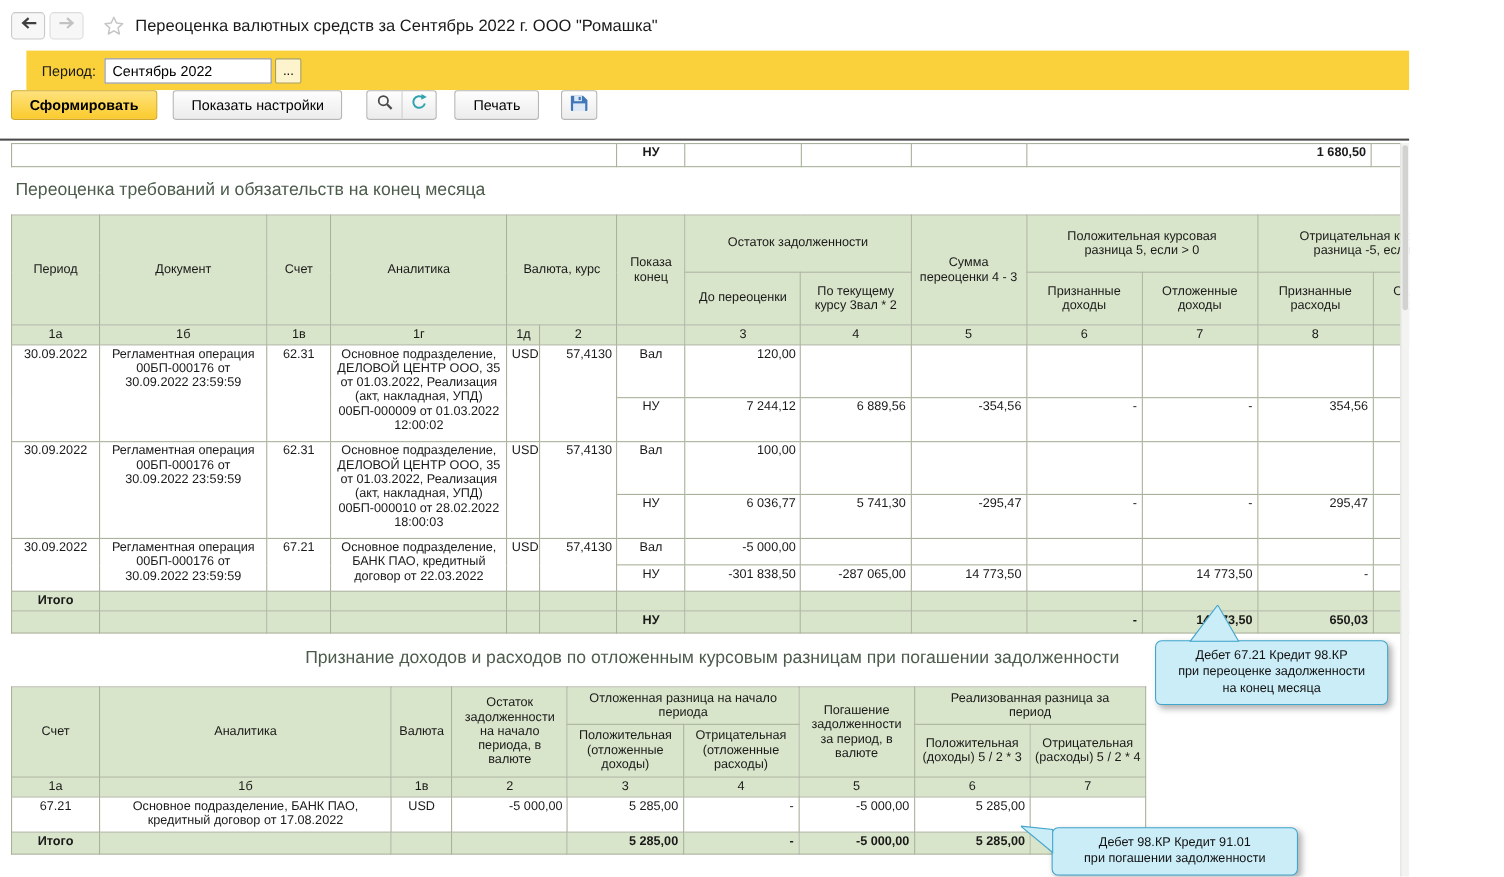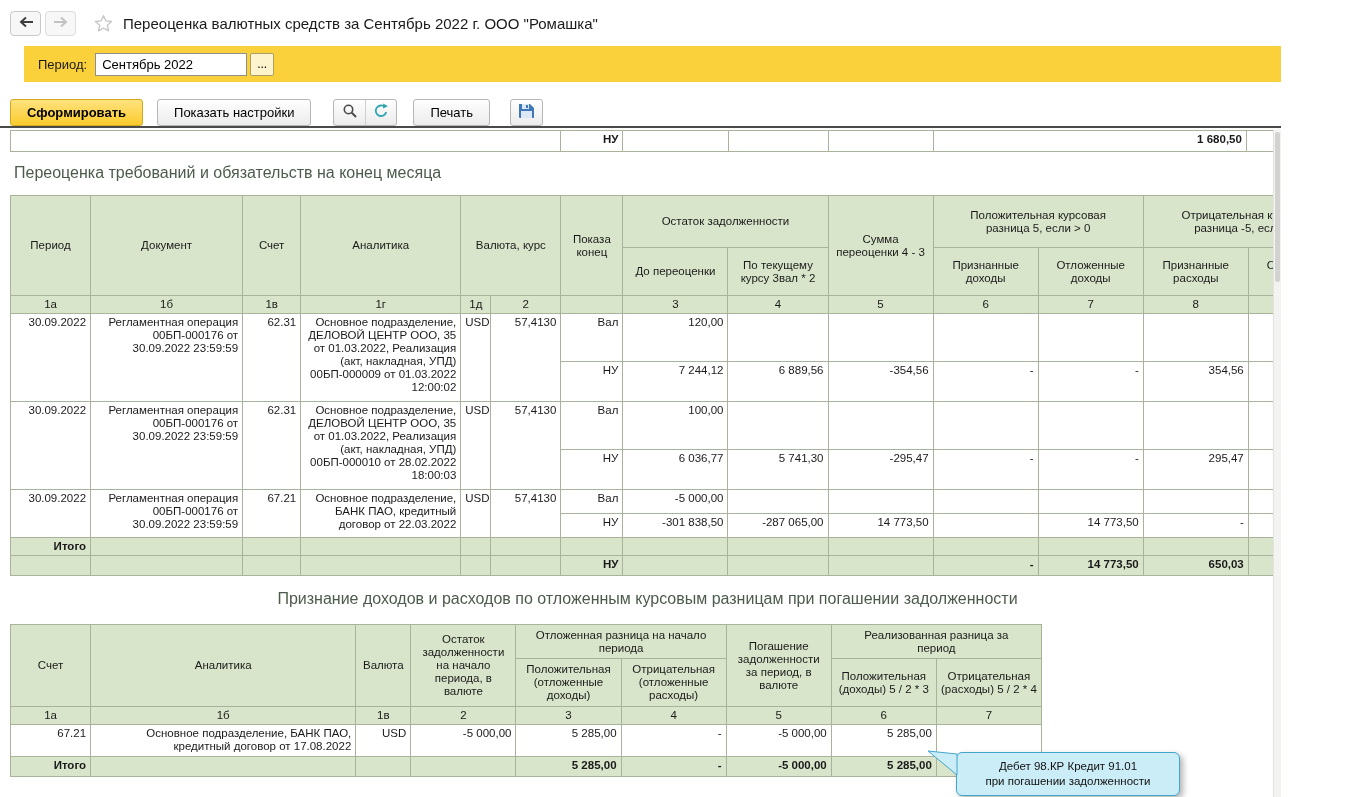--- a/index.html
+++ b/index.html
@@ -15,21 +15,21 @@
   .star-wrap { margin-left:18px; display:flex; align-items:center; cursor:pointer; }
   .page-title { margin-left:10px; font-size:15px; color:#1a1a1a; white-space:nowrap; }
 
   
   .period-bar { position:absolute; top:46px; left:0; right:0; height:36px; background:#fbd13b; display:flex; align-items:center; padding-left:14px;margin-left:24px; }
   .period-label { font-size:13px; color:#1a1a1a; margin-right:8px; }
   .period-input { width:152px; height:23px; border:1px solid #8f8f8f; background:#fff; font-size:13px; padding:1px 6px; font-family:inherit; }
   .period-more { width:24px; height:23px; margin-left:3px; border:1px solid #a8a065; background:#fdf4ce; font-size:12px; line-height:10px; border-radius:2px; cursor:pointer; }
 
   
-  .toolbar { position:absolute; top:82px; left:0; right:0; height:44px; background:#fff; display:flex; align-items:flex-end; padding-left:10px; }
+  .toolbar { position:absolute; top:82px; left:0; right:0; height:44px; background:#fff; display:flex; align-items:flex-start; padding-left:10px; }
   .btn { height:27px; border-radius:3px; font-size:13px; font-family:inherit; cursor:pointer; padding:0 16px; }
   .btn-primary { background:linear-gradient(#fee27d,#fbcb2d); border:1px solid #d3a820; font-weight:bold; }
   .btn-plain { background:linear-gradient(#fefefe,#ececec); border:1px solid #b6b6b6; margin-left:14px; }
   .icon-group { margin-left:22px; height:27px; border:1px solid #b6b6b6; border-radius:3px; background:linear-gradient(#fefefe,#ececec); display:flex; }
   .icon-btn { width:31px; height:25px; display:flex; align-items:center; justify-content:center; cursor:pointer; }
   .icon-btn + .icon-btn { border-left:1px solid #cfcfcf; }
   .icon-btn-solo { margin-left:20px; width:33px; height:27px; border:1px solid #b6b6b6; border-radius:3px; background:linear-gradient(#fefefe,#ececec); display:flex; align-items:center; justify-content:center; cursor:pointer; }
   .btn-print { margin-left:16px; }
 
   .divider { position:absolute; top:126px; left:0; right:0; height:2px; background:#4a4a4a; }
@@ -39,21 +39,21 @@
 
   .sec-title { font-size:16px; color:#4c5b4c; margin:12px 0 13px 4px; }
   .sec-title2 { font-size:16px; color:#4c5b4c; margin:14px 0 16px 4px;text-align:center; }
 
   table.rep { border-collapse:collapse; table-layout:fixed; }
   table.rep td { border:1px solid #a9b29b; font-size:11.5px; line-height:13px; padding:2px 4px; overflow:hidden; color:#1a1a1a; }
   td.h { background:#d9e5ca; text-align:center; vertical-align:middle; }
   td.h.grp { padding:2px 30px; }
   td.h.narrow { padding:2px 14px; }
   td.n { background:#d9e5ca; text-align:center; vertical-align:middle; }
-  td.txt { text-align:right; vertical-align:top; }
+  td.txt { text-align:center; vertical-align:top; }
   td.num { text-align:right; vertical-align:top; white-space:nowrap; }
   tr.tot td { background:#d9e5ca; font-weight:bold; }
   .b { font-weight:bold; }
 
   
   .callout { position:absolute; background:#cbedf8; border:1px solid #42a5cc; border-radius:6px; box-shadow:3px 3px 6px rgba(0,0,0,.3); padding:6px 4px; text-align:center; font-size:11.5px; line-height:15px; color:#111; z-index:50; }
   .callout svg.ptr { position:absolute; }
 
   
   .vscroll { position:absolute; right:0; top:130px; bottom:0; width:8px; background:#f3f3f1; border-left:1px solid #e2e2e0; z-index:40; }
@@ -387,20 +387,28 @@
         <td class="num">5 285,00</td>
         <td class="num">-</td>
         <td class="num">-5 000,00</td>
         <td class="num">5 285,00</td>
         <td class="num"></td>
       </tr>
     </tbody>
       </table>
   </div>
 
+  <div class="callout" style="left:1050px; top:582px; width:212px;">
+    <svg class="ptr" width="46" height="34" viewBox="0 0 46 34" style="top:-33px; left:30px;">
+      <polygon points="26,0 1,33 45,33" fill="#cbedf8" stroke="#42a5cc" stroke-width="1"></polygon>
+    </svg>
+    <div>Дебет 67.21 Кредит 98.КР</div>
+    <div>при переоценке задолженности</div>
+    <div>на конец месяца</div>
+  </div>
 
   <div class="callout" style="left:956px; top:752px; width:224px;">
     <svg class="ptr" width="30" height="28" viewBox="0 0 30 28" style="left:-29px; top:-4px;">
       <polygon points="0,2 29,5 29,26" fill="#cbedf8" stroke="#42a5cc" stroke-width="1"></polygon>
     </svg>
     <div>Дебет 98.КР Кредит 91.01</div>
     <div>при погашении задолженности</div>
   </div>
 
   <div class="vscroll">

